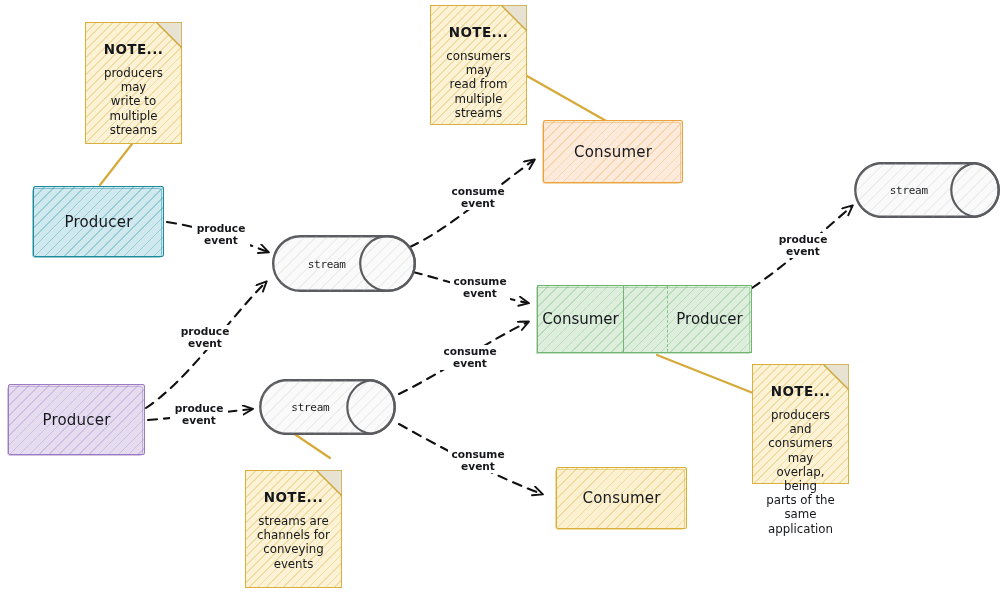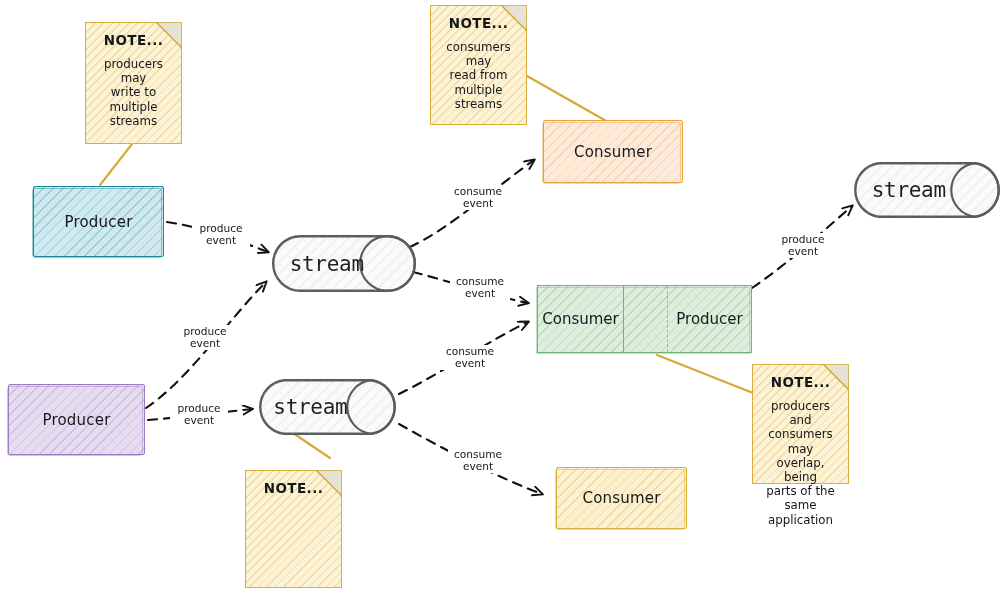--- a/index.html
+++ b/index.html
@@ -46,40 +46,40 @@
       rgba(114,180,114,.32) 0 1.1px, rgba(0,0,0,0) 1.1px 7px);}
   .split .cell{position:relative;display:flex;align-items:center;justify-content:center;}
   .split .cell.mid{border-left:1.5px solid #72b472;
                    border-right:1.4px dashed #8cc38c;}
   .split .cell .lbl{position:relative;z-index:3;font-size:15px;color:#16181d;}
 
   
   .cyl{position:absolute;box-sizing:border-box;}
   .cyl svg{position:absolute;left:0;top:0;overflow:visible;}
   .cyl .lbl{position:absolute;z-index:4;left:0;top:50%;transform:translateY(-50%);
-            width:76%;text-align:center;font-size:21px;color:#1d1f22;
+            width:76%;text-align:center;font-size:11px;color:#1d1f22;
             font-family:"DejaVu Sans Mono","Liberation Mono",monospace;
             letter-spacing:-.3px;}
 
   
   .note{position:absolute;box-sizing:border-box;background:#fcf3d7;
         border:1.5px solid #dcae3c;color:#dcae3c;}
   .note::after{content:"";position:absolute;inset:0;pointer-events:none;z-index:1;
       background:repeating-linear-gradient(135deg,
       rgba(220,174,60,.34) 0 1.2px, rgba(0,0,0,0) 1.2px 6px);}
   .note .fold{position:absolute;right:-1px;top:-1px;width:26px;height:26px;z-index:4;}
-  .note .inner{position:relative;z-index:3;padding:9px 7px 6px;text-align:center;}
+  .note .inner{position:relative;z-index:3;padding:9px 7px 6px;text-align:center;margin-top:9px;}
   .note .ntitle{font-size:13.5px;font-weight:700;color:#15171a;
                 letter-spacing:.4px;margin-bottom:9px;}
   .note .nbody{font-size:11.8px;line-height:14.2px;color:#15171a;white-space:pre-line;text-align:center;}
 
   
   .elabel{position:absolute;z-index:6;font-size:10.6px;line-height:12.4px;
           color:#15171a;text-align:center;white-space:pre-line;
-          background:#fff;padding:0 1px;}
+          background:#fff;padding:0 1px;font-weight:bold;}
 </style>
 </head>
 <body>
 
 <div id="stage">
 
   <svg id="edges" viewBox="0 0 1000 598" xmlns="http://www.w3.org/2000/svg">
     <defs>
       <marker id="ah" markerWidth="13" markerHeight="13" refX="10" refY="5.2" orient="auto" markerUnits="userSpaceOnUse">
         <path d="M1,0.6 L11,5.2 L1,9.8" fill="none" stroke="#111" stroke-width="1.9" stroke-linecap="round" stroke-linejoin="round"></path>
@@ -139,20 +139,24 @@
 streams</div>
     </div>
   </div>
 
   <div class="note" style="left:245px;top:470px;width:97px;height:118px;">
     <svg class="fold" viewBox="0 0 26 26">
       <path d="M0,0 L26,26 L26,0 Z" fill="#e8e2d2" stroke="#cfa93c" stroke-width="1.5"></path>
     </svg>
     <div class="inner">
       <div class="ntitle">NOTE...</div>
+      <div class="nbody">streams are
+channels for
+conveying
+events</div>
     </div>
   </div>
 
   <div class="note" style="left:752px;top:364px;width:97px;height:120px;">
     <svg class="fold" viewBox="0 0 26 26">
       <path d="M0,0 L26,26 L26,0 Z" fill="#e8e2d2" stroke="#cfa93c" stroke-width="1.5"></path>
     </svg>
     <div class="inner">
       <div class="ntitle">NOTE...</div>
       <div class="nbody">producers and

